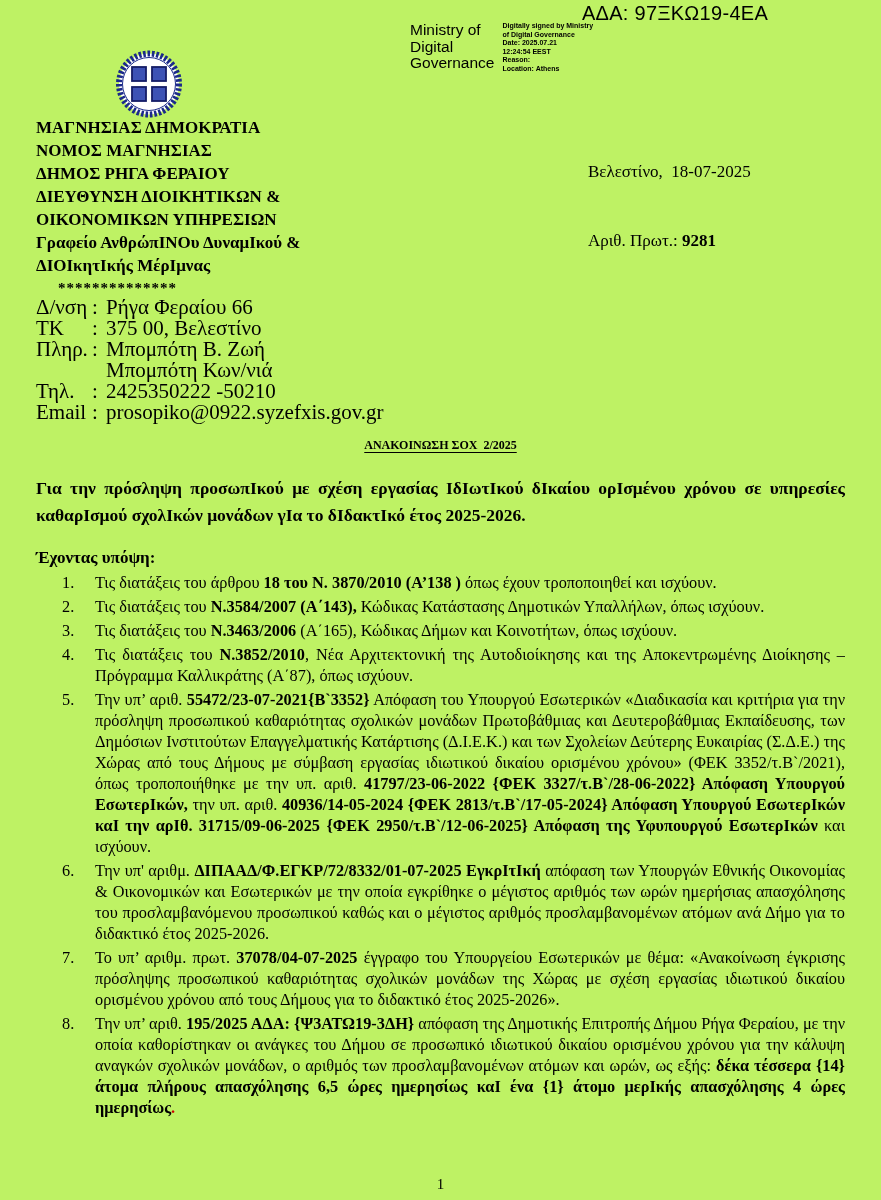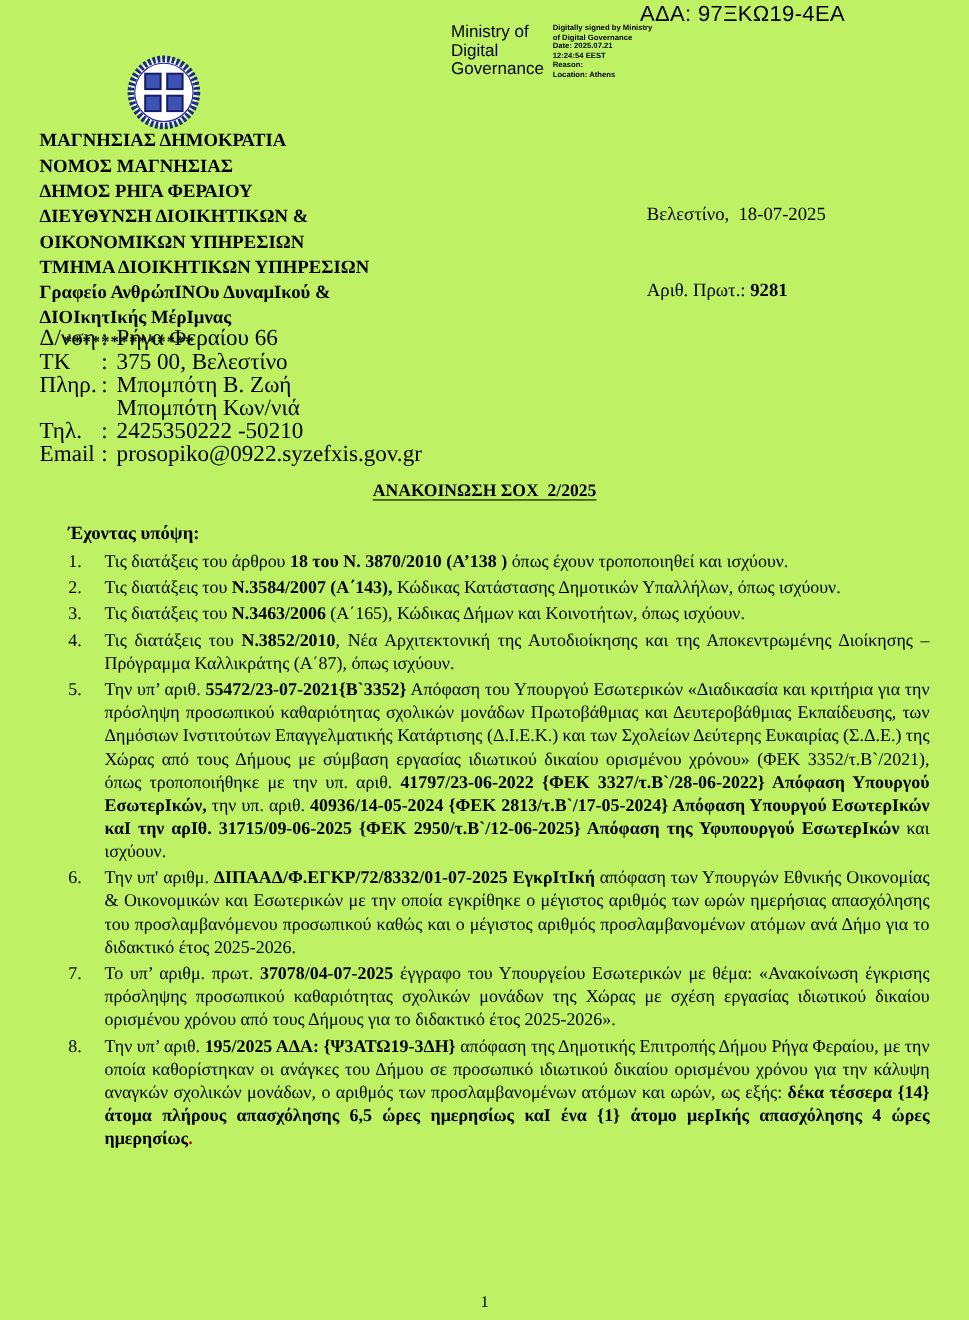--- a/index.html
+++ b/index.html
@@ -25,33 +25,33 @@
   .sig-details{font-size:7px;line-height:8.6px;font-weight:bold;margin-left:8px;margin-top:2px;width:110px;}
 
   
   .emblem{position:absolute;left:106px;top:50px;width:86px;height:68px;}
 
   
   .org{position:absolute;left:36px;top:116px;font-weight:bold;font-size:17px;line-height:23px;}
   .org-stars{padding-left:22px;letter-spacing:1px;font-size:15px;}
 
   
-  .meta{position:absolute;left:588px;top:137px;font-size:17px;line-height:23px;white-space:pre;}
+  .meta{position:absolute;left:588px;top:114px;font-size:17px;line-height:23px;white-space:pre;}
 
   
   .contact{position:absolute;left:36px;top:297px;font-size:21px;line-height:21px;}
   .contact-row{display:grid;grid-template-columns:56px 14px auto;}
 
   
   .body{position:absolute;left:36px;top:438px;width:809px;font-size:16.5px;}
-  .doc-title{text-align:center;font-weight:bold;font-size:16px;white-space:pre;}
+  .doc-title{text-align:center;font-weight:bold;font-size:12px;white-space:pre;}
   .doc-title span{text-decoration:underline;text-underline-offset:3px;}
   .intro{margin-top:22px;font-weight:bold;font-size:17.5px;line-height:27px;text-align:justify;}
   .byline{margin-top:13px;text-align:center;font-weight:bold;font-size:17.5px;white-space:pre;}
-  .having{margin-top:19px;margin-left:26px;font-weight:bold;font-size:17px;}
+  .having{margin-top:19px;font-weight:bold;font-size:17px;}
   .list{margin-top:4px;padding-left:26px;}
   .li{display:flex;margin-bottom:3px;line-height:21px;font-size:16.3px;}
   .li .num{width:33px;flex:0 0 33px;}
   .li .txt{flex:1 1 auto;text-align:justify;}
 
   .pagenum{position:absolute;left:0;top:1176px;width:881px;text-align:center;font-size:15px;}
 </style>
 </head>
 <body>
 
@@ -85,21 +85,20 @@
       <rect x="46" y="37" width="14" height="14"></rect>
     </g>
   </svg>
 
   <div class="org">
     <div>ΜΑΓΝΗΣΙΑΣ ΔΗΜΟΚΡΑΤΙΑ</div>
     <div>ΝΟΜΟΣ ΜΑΓΝΗΣΙΑΣ</div>
     <div>ΔΗΜΟΣ ΡΗΓΑ ΦΕΡΑΙΟΥ</div>
     <div>ΔΙΕΥΘΥΝΣΗ ΔΙΟΙΚΗΤΙΚΩΝ &amp;</div>
     <div>ΟΙΚΟΝΟΜΙΚΩΝ ΥΠΗΡΕΣΙΩΝ</div>
-    <div>ΤΜΗΜΑ ΔΙΟΙΚΗΤΙΚΩΝ ΥΠΗΡΕΣΙΩΝ</div>
     <div>Γραφείο ΑνθρώπΙΝΟυ ΔυναμΙκού &amp;</div>
     <div>ΔΙΟΙκητΙκής ΜέρΙμνας</div>
     <div class="org-stars">**************</div>
   </div>
 
   <div class="meta">
     <div>Βελεστίνο,  18-07-2025</div>
     <div><span>Αριθ. Πρωτ.: </span><span class="b">9281</span></div>
   </div>
 
@@ -131,20 +130,21 @@
     </div>
     <div class="contact-row">
       <span>Email</span>
         <span>:</span>
         <span>prosopiko@0922.syzefxis.gov.gr</span>
     </div>
   </div>
 
   <div class="body">
     <div class="doc-title"><span>ΑΝΑΚΟΙΝΩΣΗ ΣΟΧ  2/2025</span></div>
+    <div class="intro">Για την πρόσληψη προσωπΙκού με σχέση εργασίας ΙδΙωτΙκού δΙκαίου ορΙσμένου χρόνου σε υπηρεσίες καθαρΙσμού σχολΙκών μονάδων γΙα το δΙδακτΙκό έτος 2025-2026.</div>
     <div class="having">Έχοντας υπόψη:</div>
 
     <div class="list">
       <div class="li">
           <span class="num">1.</span>
           <span class="txt"><span>Τις διατάξεις του άρθρου </span><span class="b">18 του Ν. 3870/2010 (Α’138 )</span><span> όπως έχουν τροποποιηθεί και ισχύουν.</span></span>
         </div>
       <div class="li">
           <span class="num">2.</span>
           <span class="txt"><span>Τις διατάξεις του </span><span class="b">Ν.3584/2007 (Α΄143),</span><span> Κώδικας Κατάστασης Δημοτικών Υπαλλήλων, όπως ισχύουν.</span></span>

